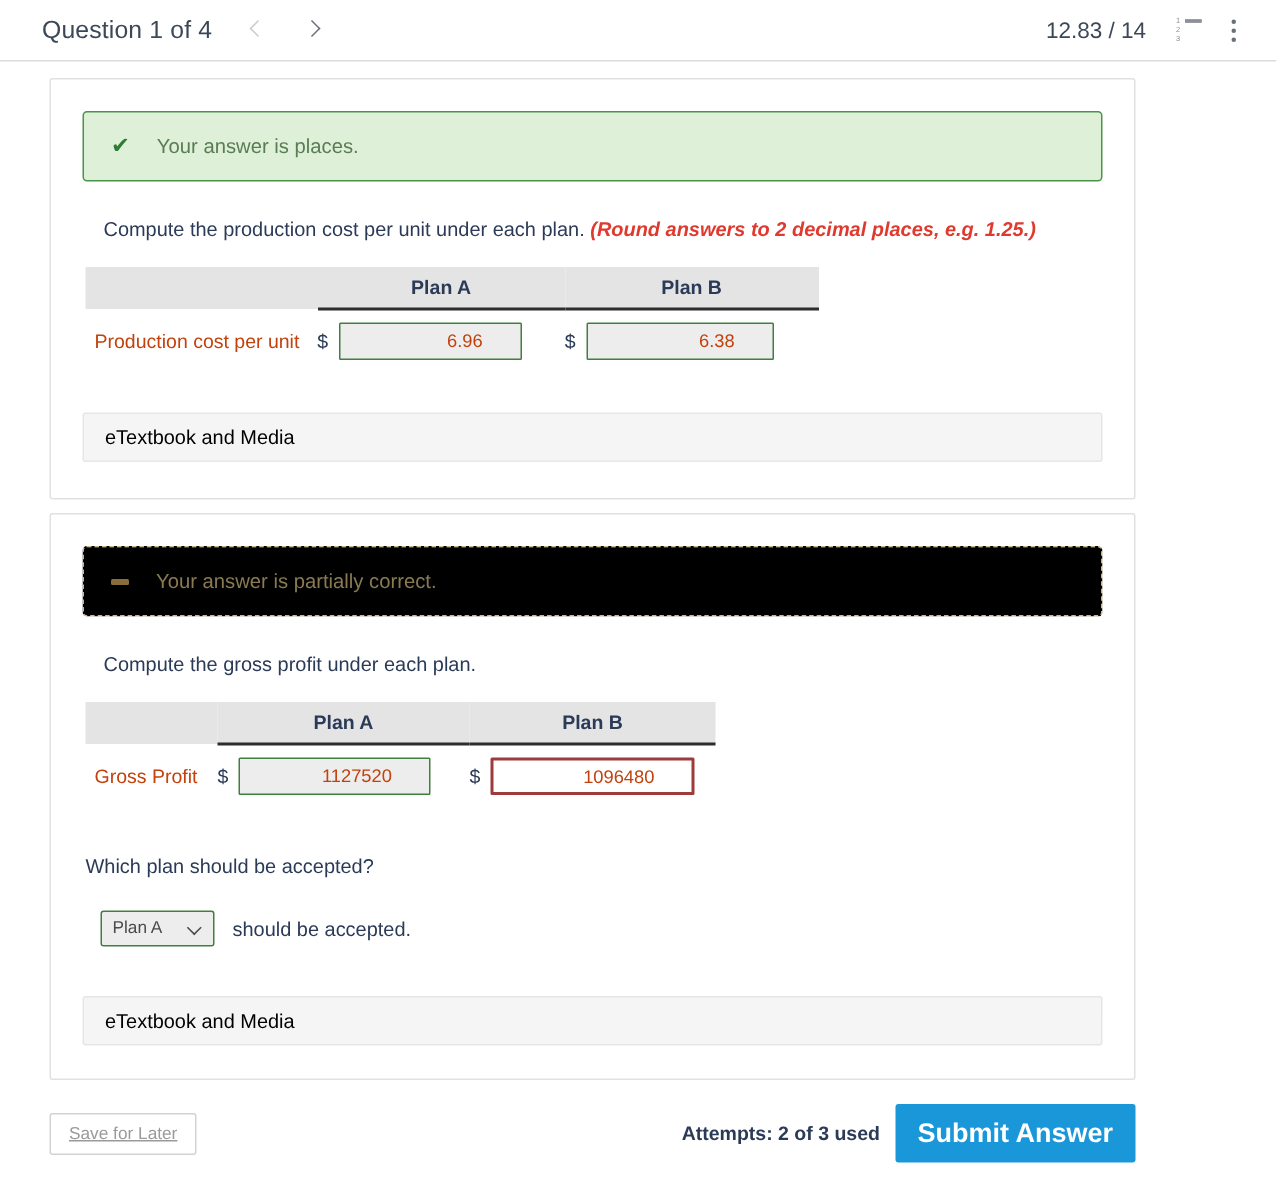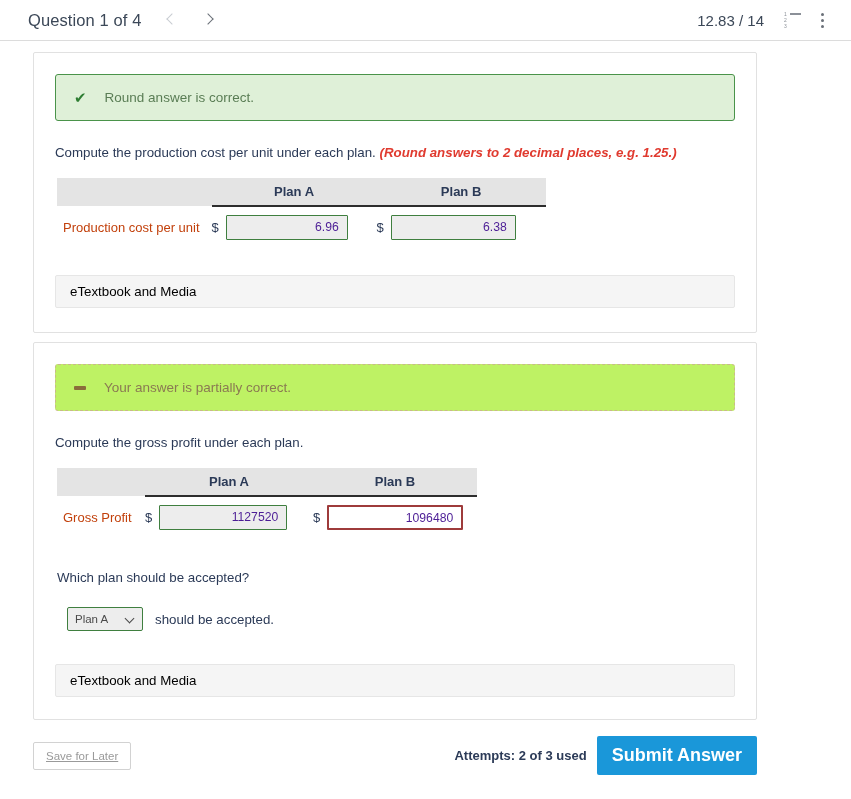--- a/index.html
+++ b/index.html
@@ -138,37 +138,37 @@
     align-items: center;
     gap: 18px;
     box-sizing: border-box;
   }
   .banner.correct {
     background: #dff0d8;
     border: 1px solid #4a934a;
     color: #5a7d55;
   }
   .banner.partial {
-    background: #bef264;
+    background: #000000;
     border: 1px dashed #c9b98a;
     color: #8a7a52;
   }
   .check-icon { color: #2e7d32; font-size: 15px; line-height: 1; }
   .dash-icon {
     display: inline-block;
     width: 12px;
     height: 4px;
     background: #8a6d3b;
     border-radius: 1px;
   }
 
   .prompt {
     font-size: 13.3px;
     color: #2b3a57;
-    margin: 24px 0 0 0;
+    margin: 24px 0 0 14px;
   }
   .prompt .hint {
     color: #e03a2f;
     font-style: italic;
     font-weight: bold;
   }
 
   
   table.ans {
     border-collapse: collapse;
@@ -206,23 +206,23 @@
     display: flex;
     align-items: center;
     gap: 7px;
   }
   .dollar { font-size: 13px; color: #2b3a57; }
   .ansbox {
     box-sizing: border-box;
     height: 25px;
     line-height: 23px;
     text-align: right;
-    padding: 0 8px;
+    padding: 0 25px;
     font-size: 12.2px;
-    color: #4c1d95;
+    color: #c2410c;
     background: #ededed;
     border: 1px solid #3f7f3f;
     border-radius: 1px;
   }
   .ansbox.wrong {
     background: #ffffff;
     border: 2px solid #9e3b3b;
   }
 
   
@@ -350,21 +350,21 @@
     </span>
   </div>
 </div>
 
 <div class="page">
 
   <div class="card">
 
     <div class="banner correct">
       <span class="check-icon">✔</span>
-      <span>Round answer is correct.</span>
+      <span>Your answer is places.</span>
     </div>
 
     <div class="prompt">
       <span>Compute the production cost per unit under each plan.</span>
       <span class="hint">(Round answers to 2 decimal places, e.g. 1.25.)</span>
     </div>
 
     <table class="ans">
       <colgroup>
         <col style="width:152px">

